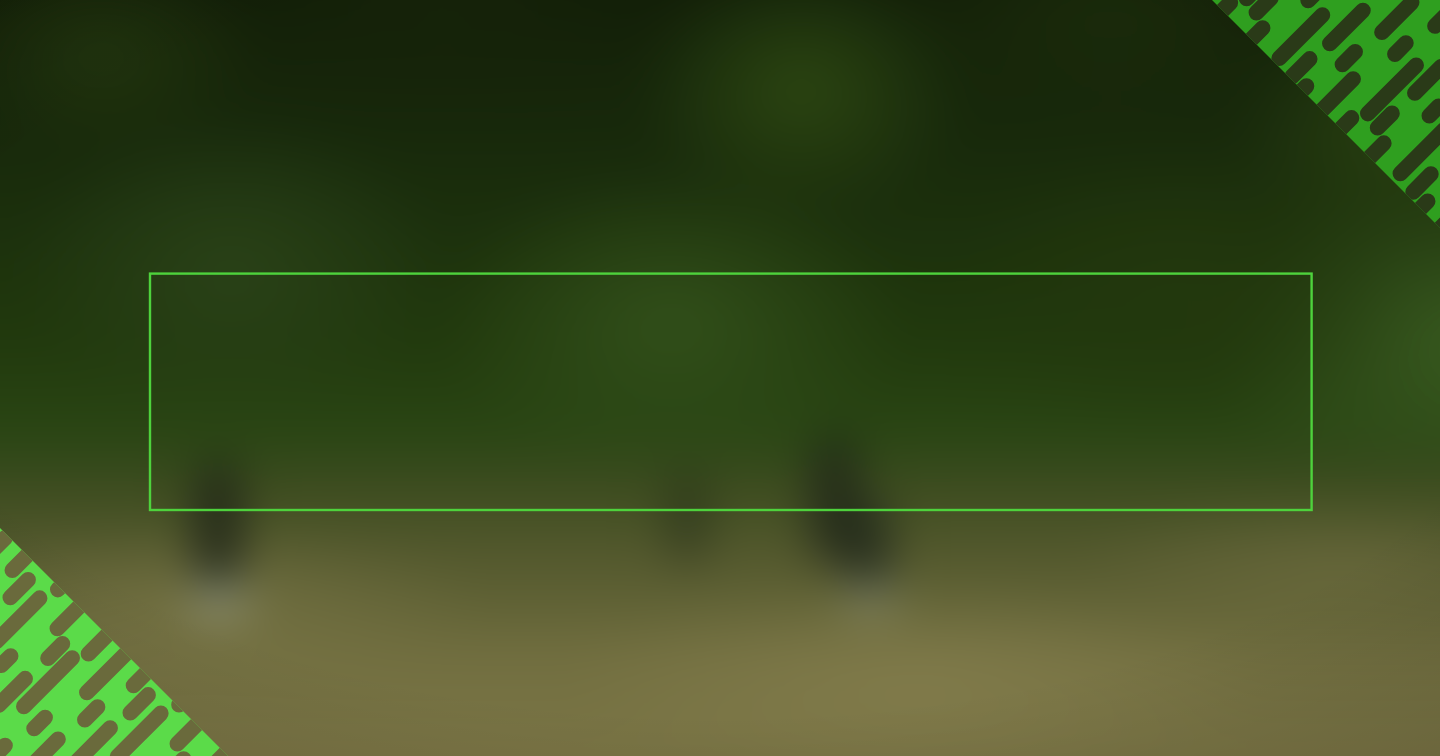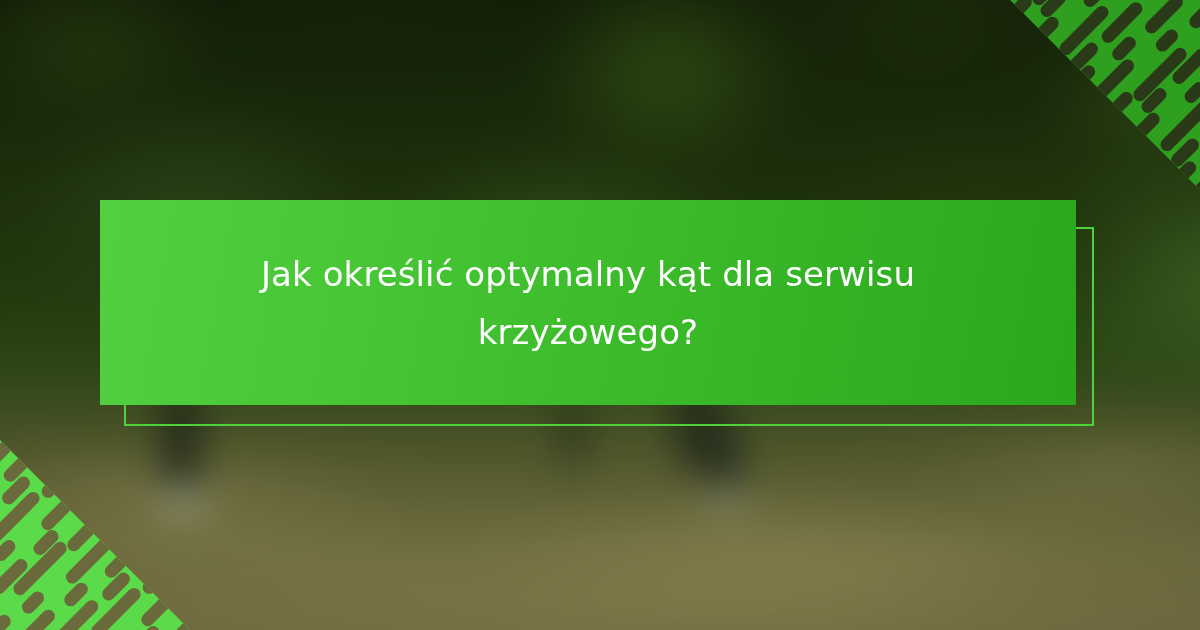--- a/index.html
+++ b/index.html
@@ -228,17 +228,14 @@
         <div class="dash" style="background: rgb(106, 106, 60); width: 26px; left: 93.9px; top: 28px; transform: rotate(-45deg);"></div>
         <div class="dash" style="background: rgb(106, 106, 60); width: 66px; left: -4.1px; top: 10px; transform: rotate(-45deg);"></div>
         <div class="dash" style="background: rgb(106, 106, 60); width: 42px; left: -38.1px; top: -8px; transform: rotate(-45deg);"></div>
         <div class="dash" style="background: rgb(106, 106, 60); width: 44px; left: 61.6px; top: 2px; transform: rotate(-45deg);"></div>
         <div class="dash" style="background: rgb(106, 106, 60); width: 20px; left: 27.6px; top: -16px; transform: rotate(-45deg);"></div>
       </div>
   </div>
 
   <div class="banner-outline"></div>
 
-  <div class="banner">
-    <h1 class="banner-title">Jak określić optymalny kąt dla serwisu krzyżowego?</h1>
-  </div>
 
 </div>
 
 </body></html>

